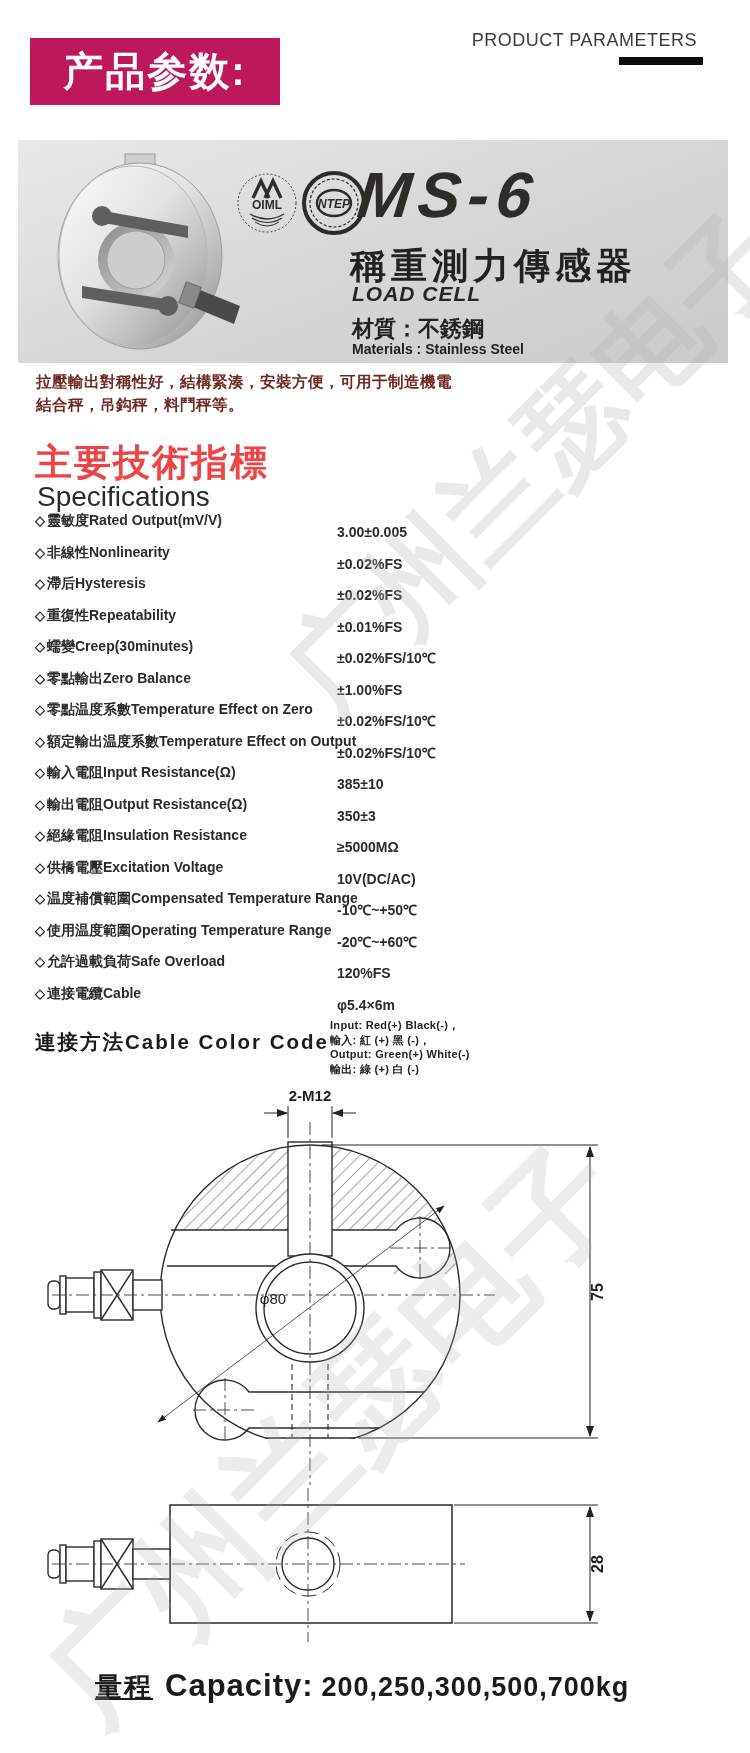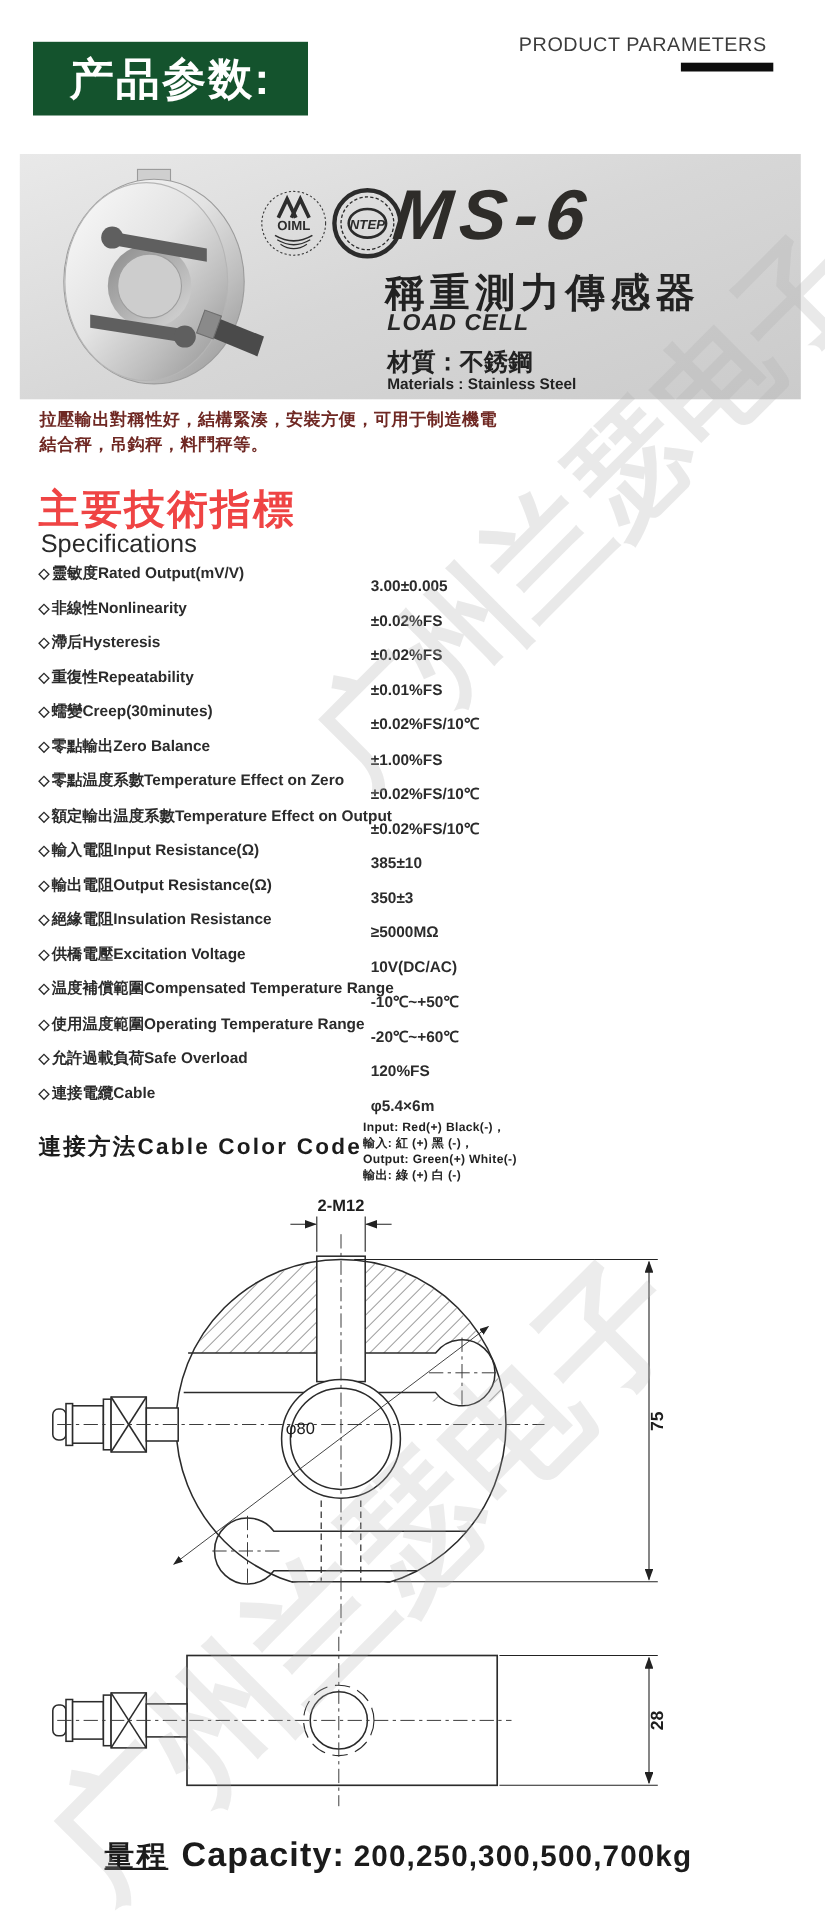--- a/index.html
+++ b/index.html
@@ -5,21 +5,21 @@
   html,body{margin:0;padding:0;background:#fff;}
   #page{position:relative;width:750px;height:1753px;background:#fff;overflow:hidden;
         font-family:"Liberation Sans",sans-serif;color:#1e1e1e;}
 
   
   .corner-label{position:absolute;top:30px;right:53px;font-size:18px;color:#3c3c3c;
     letter-spacing:.5px;font-weight:400;}
   .corner-bar{position:absolute;top:57px;right:47px;width:84px;height:8px;background:#0d0d0d;}
 
   
-  .badge{position:absolute;left:30px;top:38px;width:250px;height:67px;background:#14532d;
+  .badge{position:absolute;left:30px;top:38px;width:250px;height:67px;background:#be185d;
     color:#fff;font-size:40px;font-weight:bold;letter-spacing:2px;display:flex;
     align-items:center;justify-content:center;}
 
   
   .hero{position:absolute;left:18px;top:140px;width:710px;height:223px;
     background:linear-gradient(160deg,#e9e9e9 0%,#d7d7d7 50%,#cbcbcb 100%);}
   .hero .model{position:absolute;left:340px;top:18px;font-size:64px;font-weight:bold;
     font-style:italic;letter-spacing:7px;color:#2e2c29;transform:skewX(-6deg);}
   .hero .name-zh{position:absolute;left:332px;top:102px;font-size:36px;font-weight:bold;
     letter-spacing:5px;color:#222;}
@@ -29,21 +29,21 @@
   .hero .mat-en{position:absolute;left:334px;top:201px;font-size:14px;font-weight:bold;color:#222;}
   .hero svg.logo{position:absolute;}
 
   
   .intro{position:absolute;left:36px;top:371px;font-size:15.5px;font-weight:bold;
     line-height:22.5px;color:#6f2823;letter-spacing:.5px;}
 
   
   .spec-title-zh{position:absolute;left:35px;top:438px;font-size:37px;font-weight:bold;
     letter-spacing:2px;color:#ef4444;}
-  .spec-title-en{position:absolute;left:37px;top:481px;font-size:23px;font-weight:500;color:#2a2a2a;text-align:right;}
+  .spec-title-en{position:absolute;left:37px;top:481px;font-size:28px;font-weight:500;color:#2a2a2a;text-align:right;}
   .spec-list{position:absolute;left:35px;top:505px;width:680px;}
   .spec-row{position:relative;height:31.5px;font-size:14px;font-weight:600;color:#2b2b2b;
     line-height:31.5px;white-space:nowrap;}
   .spec-row .bullet{font-size:13px;margin-right:2px;}
   .spec-row .val{position:absolute;left:302px;top:12px;}
 
   
   .cable-heading{position:absolute;left:35px;top:1028px;font-size:20.5px;font-weight:bold;
     letter-spacing:2px;color:#1c1c1c;}
   .cable-block{position:absolute;left:330px;top:1018px;font-size:11px;font-weight:bold;

